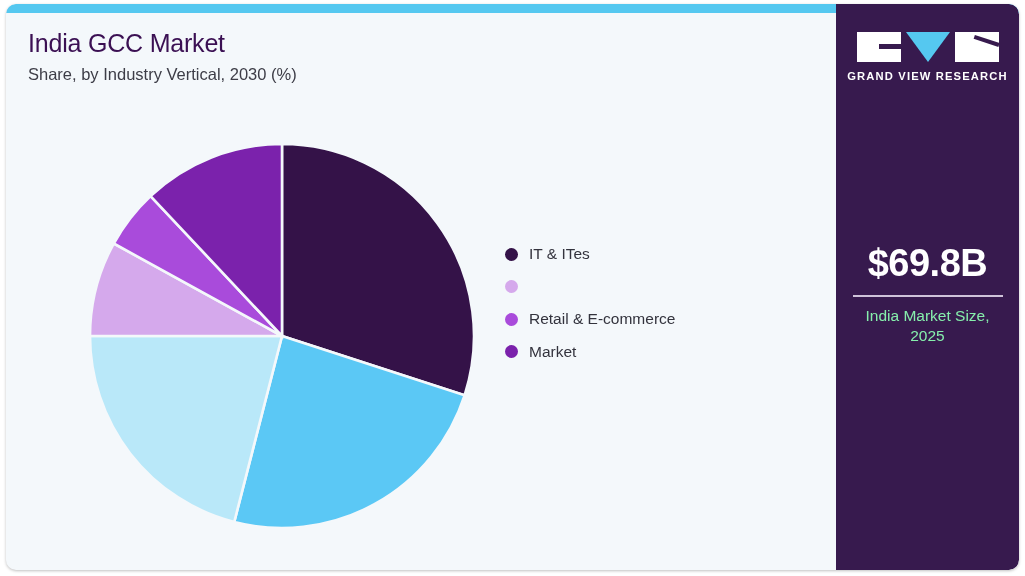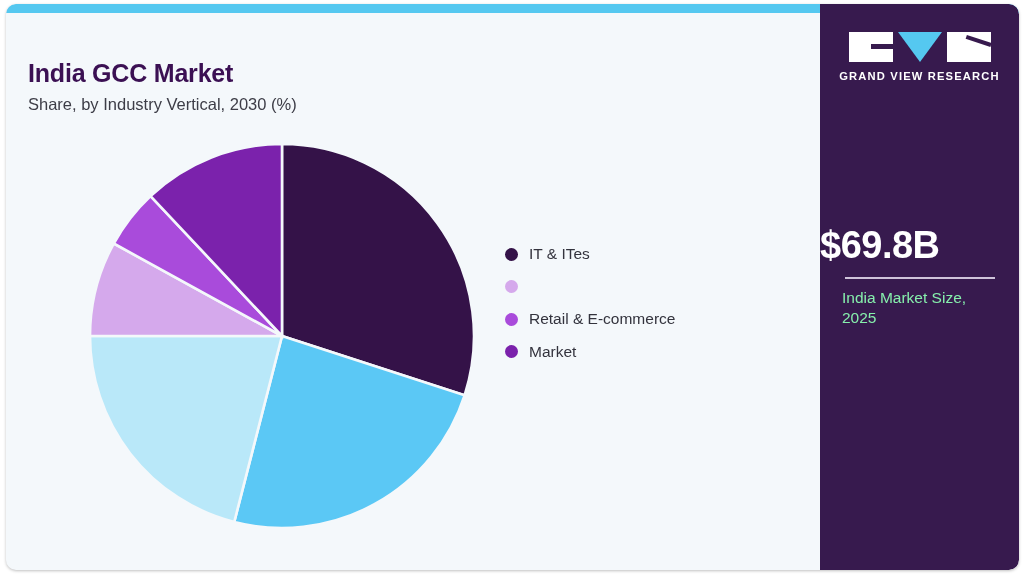--- a/index.html
+++ b/index.html
@@ -22,40 +22,40 @@
     position:absolute;
     left:0; top:0;
     width:1013px; height:9px;
     background:#55c8f0;
     border-top-left-radius:10px;
     border-top-right-radius:10px;
   }
   
   #header { position:absolute; left:22px; top:26px; width:740px; }
   #chart-title {
-    font-size:25px; font-weight:bold; color:#3b1053;
-    letter-spacing:-0.2px; line-height:1.1;margin-top:30px;
+    font-size:25px; font-weight:normal; color:#3b1053;
+    letter-spacing:-0.2px; line-height:1.1;
   }
   #chart-subtitle {
     font-size:16.5px; color:#3d3d47; margin-top:7px; line-height:1.2;
   }
   
   #pie-wrap { position:absolute; left:76px; top:132px; width:400px; height:400px; }
   
   #legend { position:absolute; left:499px; top:234px; }
   .legend-item { display:flex; align-items:center; height:32.5px; }
   .legend-dot {
     width:13px; height:13px; border-radius:50%;
     flex:0 0 13px; margin-right:11px;
   }
   .legend-label { font-size:15.5px; color:#33333d; white-space:nowrap;text-align:right; }
   
   #side-panel {
     position:absolute; right:0; top:0;
-    width:199px; height:566px;
+    width:183px; height:566px;
     background:#371a4e;
     border-top-right-radius:10px;
     border-bottom-right-radius:10px;
   }
   #logo { position:absolute; left:0; right:0; top:28px; text-align:center; }
   #logo-marks {
     display:flex; justify-content:center; align-items:center; gap:5px; height:30px;
   }
   .logo-g, .logo-r { position:relative; width:44px; height:30px; background:#ffffff; }
   .logo-g::after {
@@ -70,21 +70,21 @@
   .logo-v {
     width:0; height:0;
     border-left:22px solid transparent;
     border-right:22px solid transparent;
     border-top:30px solid #55c8f0;
   }
   #logo-text {
     margin-top:8px; font-size:11.2px; font-weight:bold;
     color:#ffffff; letter-spacing:1.15px;
   }
-  #stat-block { position:absolute; left:0; right:0; top:220px; }
+  #stat-block { position:absolute; left:0; right:0; top:238px; text-align:center; }
   #stat-value {
     font-size:38px; font-weight:bold; color:#ffffff; letter-spacing:-0.5px;
   }
   #stat-divider {
     width:150px; height:1.5px; background:#cfc3da;
     margin:10px auto 9px auto;
   }
   #stat-caption {
     font-size:15.5px; color:#86efac; line-height:1.35; padding:0 22px;
   }

